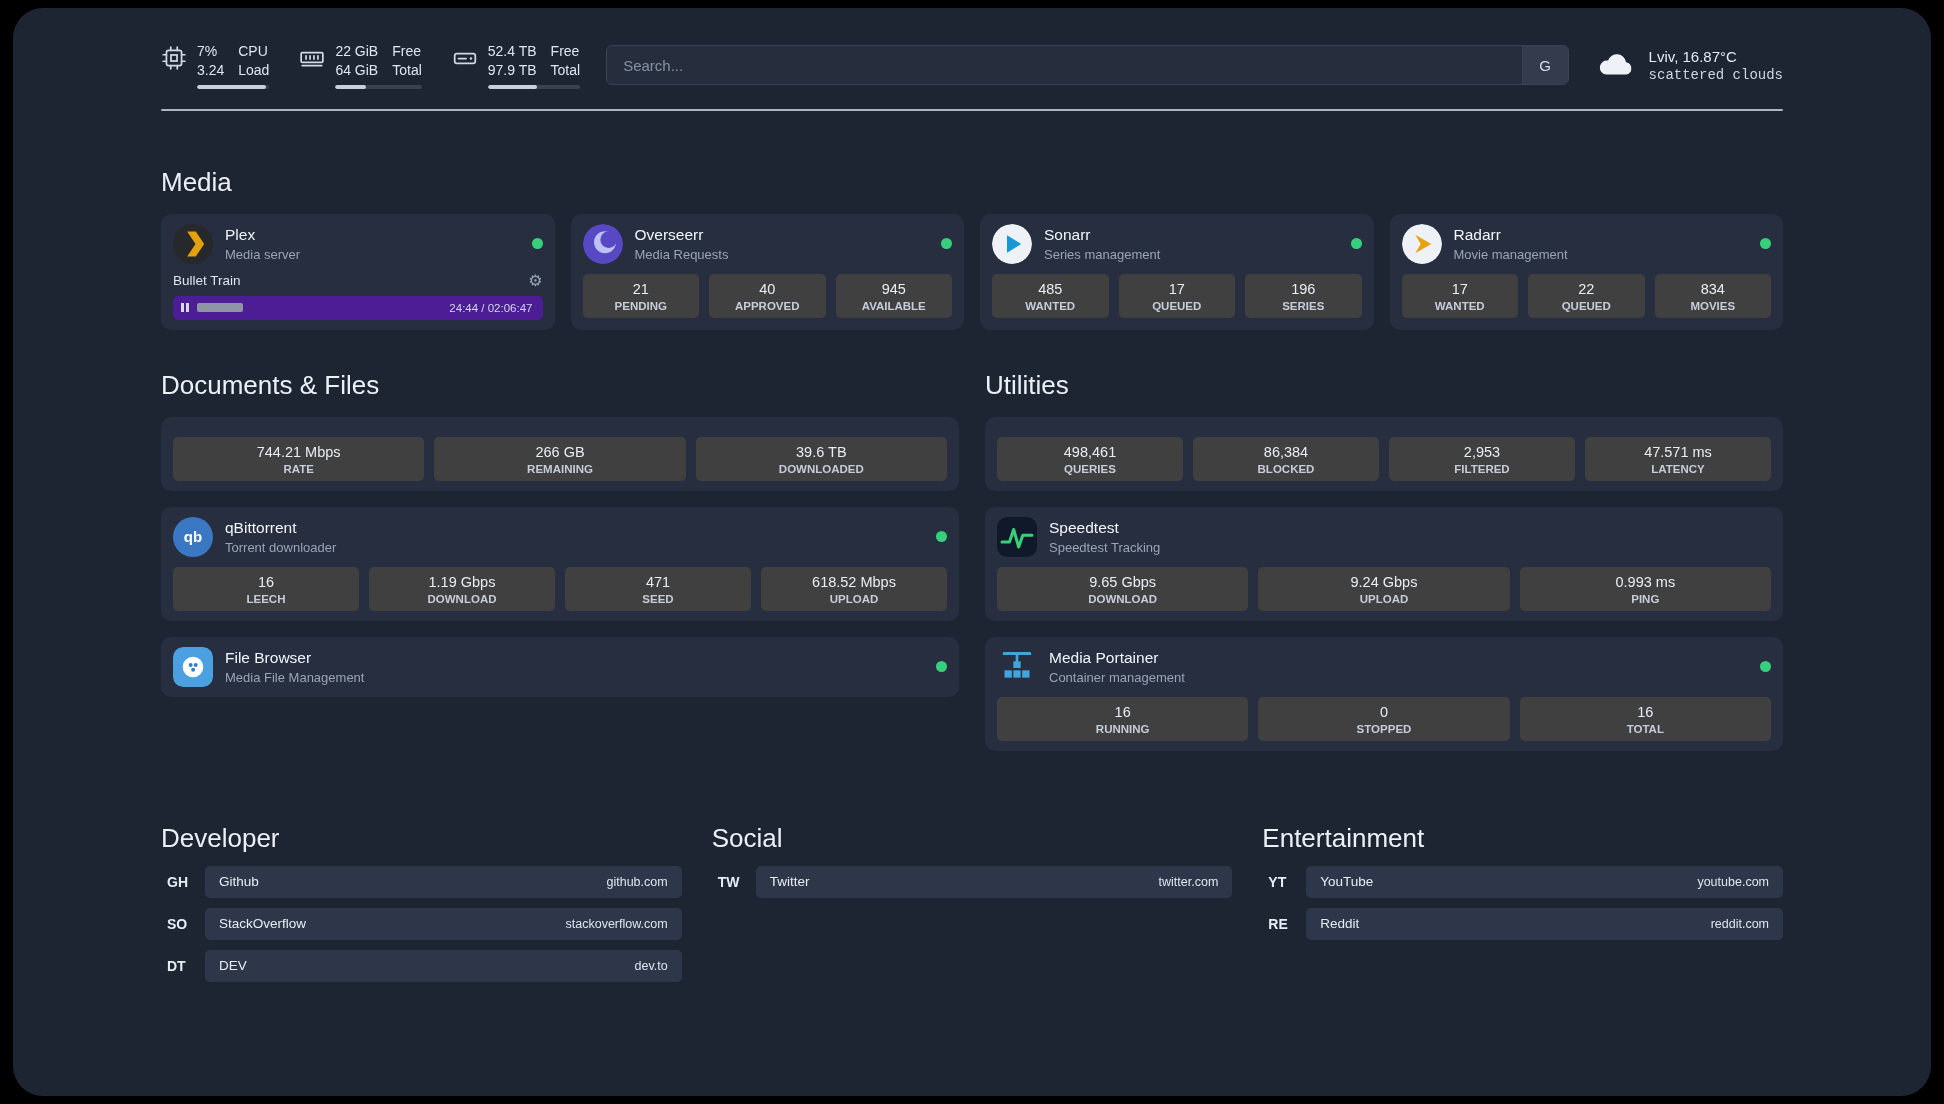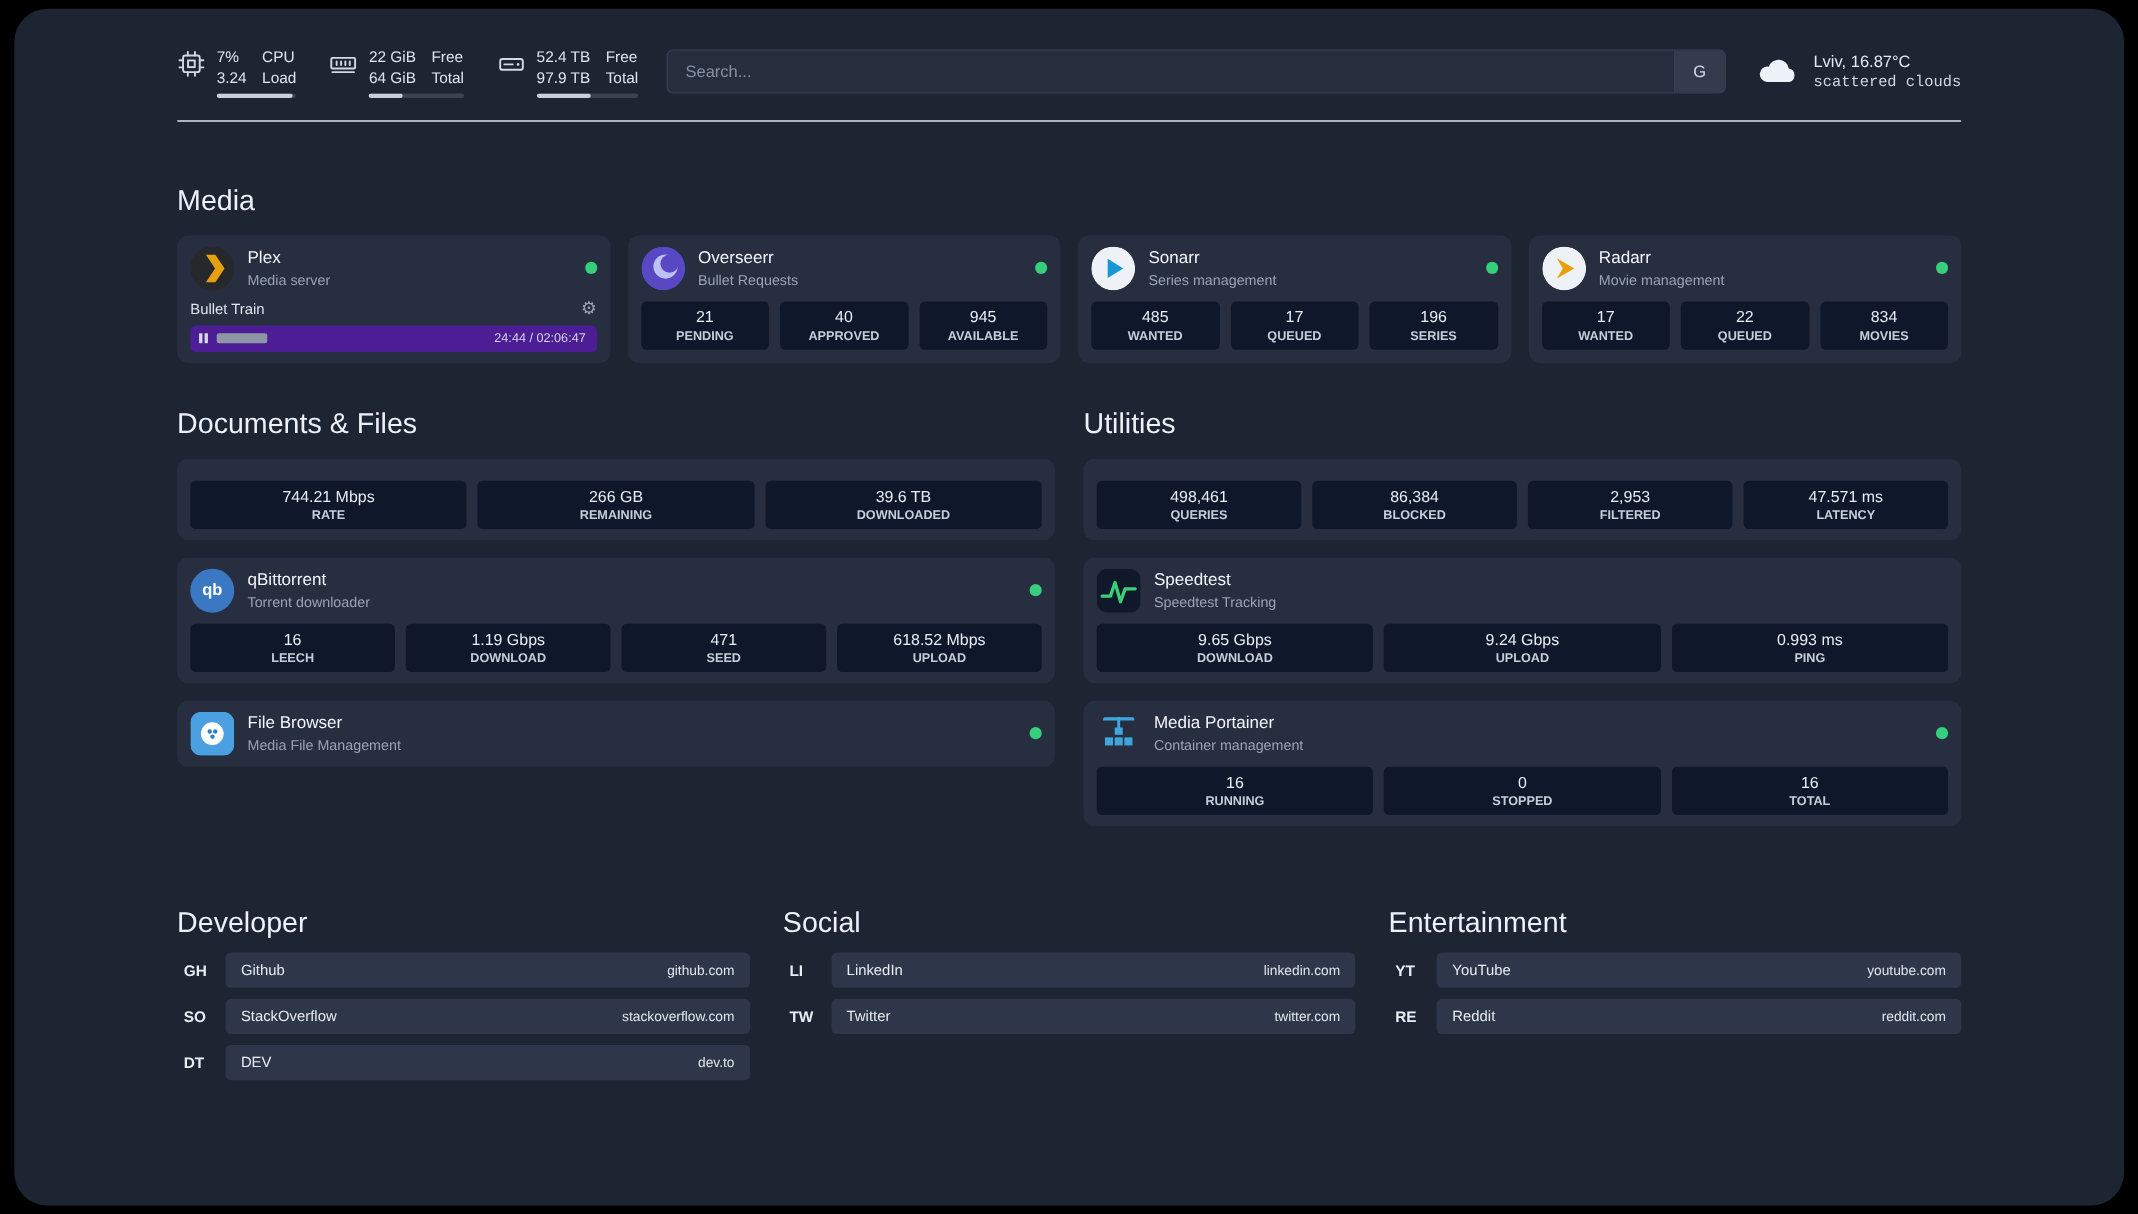--- a/index.html
+++ b/index.html
@@ -49,21 +49,21 @@
   .svc-icon svg { width:100%; height:100%; display:block; }
   .icon-square { border-radius:9px; }
   .svc-meta { min-width:0; }
   .svc-name { font-size:15.5px; color:#f3f6fa; cursor:pointer; white-space:nowrap; }
   .svc-desc { font-size:13px; color:#9aa4b6; margin-top:3px; white-space:nowrap; }
   .dot { width:11px; height:11px; border-radius:50%; background:#36cf7c; margin-left:auto; flex:0 0 11px; }
 
   .stats { display:grid; gap:10px; margin-top:10px; }
   .stats-3 { grid-template-columns:repeat(3,1fr); }
   .stats-4 { grid-template-columns:repeat(4,1fr); }
-  .stat { background:#0f172a; border-radius:5px; text-align:center; padding:7px 4px 6px; }
+  .stat { background:#404040; border-radius:5px; text-align:center; padding:7px 4px 6px; }
   .stat-value { font-size:14.5px; color:#e8edf4; white-space:nowrap; }
   .stat-label { font-size:11.5px; font-weight:bold; color:#c6cdda; margin-top:3px; white-space:nowrap; }
 
   
   .player { margin-top:9px; }
   .player-top { display:flex; align-items:center; font-size:13.5px; color:#dfe5ee; }
   .gear { margin-left:auto; color:#98a2b4; font-size:16px; cursor:pointer; line-height:1; }
   .player-bar { margin-top:7px; display:flex; align-items:center; background:#4c1d95; border-radius:5px; height:24px; padding:0 10px 0 8px; gap:8px; }
   .pause { display:flex; gap:2.5px; cursor:pointer; }
   .pause i { display:block; width:2.5px; height:9px; background:#d6dce6; }
@@ -222,21 +222,21 @@
           <div class="card-head">
             <span class="svc-icon">
               <svg viewBox="0 0 24 24">
                 <circle cx="12" cy="12" r="12" fill="#5948c4"></circle>
                 <circle cx="13.2" cy="11" r="6.6" fill="#bcc3f4"></circle>
                 <circle cx="15.4" cy="9.4" r="5" fill="#5948c4"></circle>
               </svg>
             </span>
             <div class="svc-meta">
               <div class="svc-name">Overseerr</div>
-              <div class="svc-desc">Bullet Requests</div>
+              <div class="svc-desc">Media Requests</div>
             </div>
             <span class="dot"></span>
           </div>
           <div class="stats stats-3">
             <div class="stat">
               <div class="stat-value">21</div>
               <div class="stat-label">PENDING</div>
             </div>
             <div class="stat">
               <div class="stat-value">40</div>
@@ -504,27 +504,20 @@
               <span class="bm-url">dev.to</span>
             </div>
           </div>
         </div>
       </div>
 
       <div class="col">
         <div class="section-title">Social</div>
         <div class="bm-list">
           <div class="bm-row">
-            <span class="bm-abbr">LI</span>
-            <div class="bm-pill">
-              <span class="bm-name">LinkedIn</span>
-              <span class="bm-url">linkedin.com</span>
-            </div>
-          </div>
-          <div class="bm-row">
             <span class="bm-abbr">TW</span>
             <div class="bm-pill">
               <span class="bm-name">Twitter</span>
               <span class="bm-url">twitter.com</span>
             </div>
           </div>
         </div>
       </div>
 
       <div class="col">

